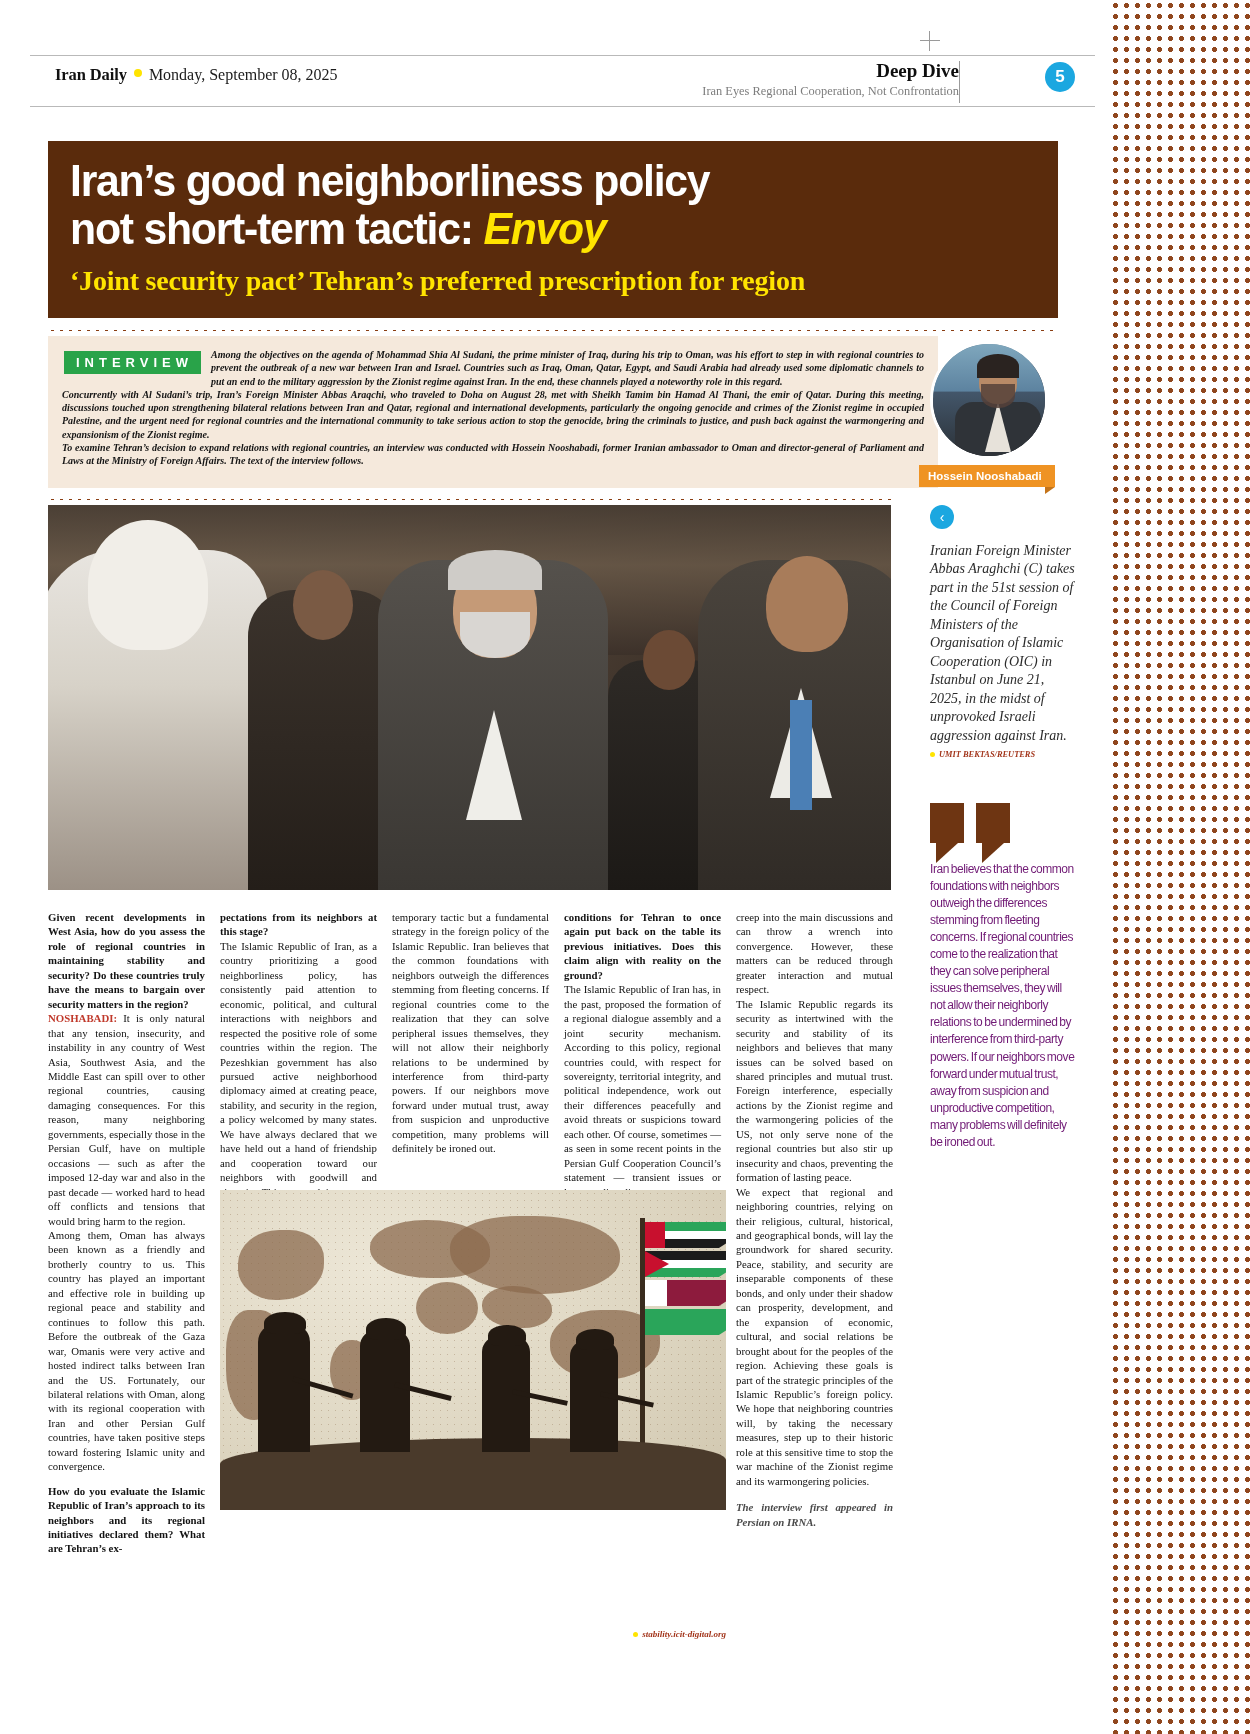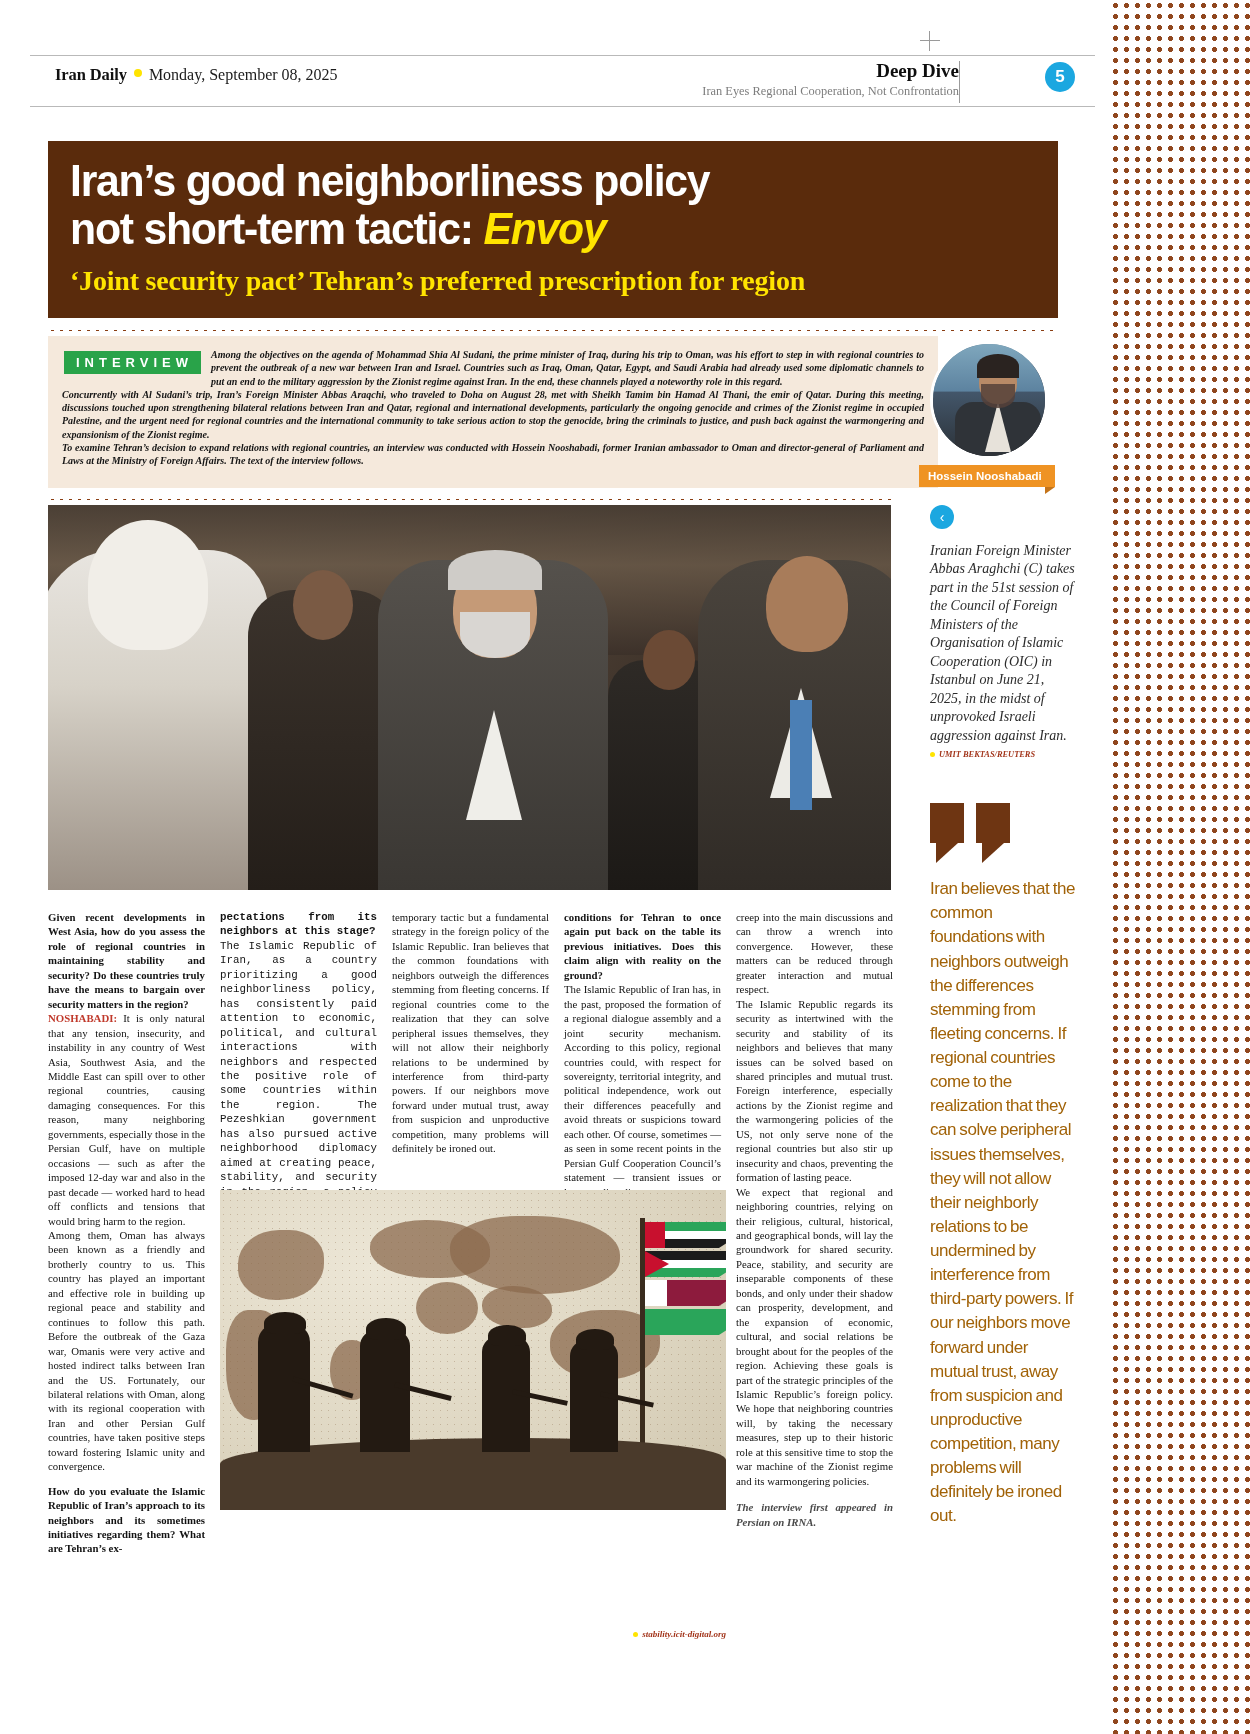--- a/index.html
+++ b/index.html
@@ -180,30 +180,29 @@
   }
   .qm-a, .qm-b { position:absolute; top:0; width:34px; height:40px; background:#6e3512; }
   .qm-a { left: 0; } .qm-b { left: 46px; }
   .qm-a:after, .qm-b:after {
     content:""; position:absolute; left:6px; top:40px;
     border-left: 0 solid transparent;
     border-top: 20px solid #6e3512;
     border-right: 22px solid transparent;
   }
   .pullquote {
-    margin-top: 16px;
     font-family: "Liberation Sans", sans-serif;
-    font-size: 17px; line-height: 1.42; color: #a16207;
+    font-size: 12px; line-height: 1.42; color: #701a75;
     letter-spacing: -.45px; word-spacing: -1px;
   }
 
   
   .cols { position: absolute; left: 48px; top: 910px; width: 843px; height: 618px; }
   .col { position: absolute; top: 0; width: 157px; font-size: 10.8px; line-height: 1.34; text-align: justify; color: #121212; }
-  .c1 { left: 0px; }      .c2 { left: 172px; font-family: Liberation Mono, monospace; }
+  .c1 { left: 0px; }      .c2 { left: 172px; }
   .c3 { left: 344px; }    .c4 { left: 516px; }
   .c5 { left: 688px; }
   .col p { margin-bottom: 0; }
   .qlead { font-weight: 700; }
   .speaker { font-weight: 700; color: #c0392b; }
   .subhead2 { font-weight: 700; margin-top: 10px; display:block; }
   .tail-italic { font-style: italic; font-weight: 700; color: #4a4a4a; margin-top: 12px; display:block; }
 
   
   .bottomart {
@@ -343,21 +342,21 @@
     </div>
     <div class="pullquote">Iran believes that the common foundations with neighbors outweigh the differences stemming from fleeting concerns. If regional countries come to the realization that they can solve peripheral issues themselves, they will not allow their neighborly relations to be undermined by interference from third-party powers. If our neighbors move forward under mutual trust, away from suspicion and unproductive competition, many problems will definitely be ironed out.</div>
   </div>
 
   <div class="cols">
 
     <div class="col c1">
       <p class="qlead">Given recent developments in West Asia, how do you assess the role of regional countries in maintaining stability and security? Do these countries truly have the means to bargain over security matters in the region?</p>
       <p><span class="speaker">NOSHABADI:</span><span> It is only natural that any tension, insecurity, and instability in any country of West Asia, Southwest Asia, and the Middle East can spill over to other regional countries, causing damaging consequences. For this reason, many neighboring governments, especially those in the Persian Gulf, have on multiple occasions — such as after the imposed 12-day war and also in the past decade — worked hard to head off conflicts and tensions that would bring harm to the region.</span></p>
       <p>Among them, Oman has always been known as a friendly and brotherly country to us. This country has played an important and effective role in building up regional peace and stability and continues to follow this path. Before the outbreak of the Gaza war, Omanis were very active and hosted indirect talks between Iran and the US. Fortunately, our bilateral relations with Oman, along with its regional cooperation with Iran and other Persian Gulf countries, have taken positive steps toward fostering Islamic unity and convergence.</p>
-      <p class="subhead2">How do you evaluate the Islamic Republic of Iran’s approach to its neighbors and its sometimes initiatives regarding them? What are Tehran’s ex-</p>
+      <p class="subhead2">How do you evaluate the Islamic Republic of Iran’s approach to its neighbors and its regional initiatives declared them? What are Tehran’s ex-</p>
     </div>
 
     <div class="col c2">
       <p class="qlead">pectations from its neighbors at this stage?</p>
       <p>The Islamic Republic of Iran, as a country prioritizing a good neighborliness policy, has consistently paid attention to economic, political, and cultural interactions with neighbors and respected the positive role of some countries within the region. The Pezeshkian government has also pursued active neighborhood diplomacy aimed at creating peace, stability, and security in the region, a policy welcomed by many states. We have always declared that we have held out a hand of friendship and cooperation toward our neighbors with goodwill and sincerity. This approach is not a</p>
       <p class="subhead2">Many are of the view that the current situation has created</p>
     </div>
 
     <div class="col c3">
       <p>temporary tactic but a fundamental strategy in the foreign policy of the Islamic Republic. Iran believes that the common foundations with neighbors outweigh the differences stemming from fleeting concerns. If regional countries come to the realization that they can solve peripheral issues themselves, they will not allow their neighborly relations to be undermined by interference from third-party powers. If our neighbors move forward under mutual trust, away from suspicion and unproductive competition, many problems will definitely be ironed out.</p>

